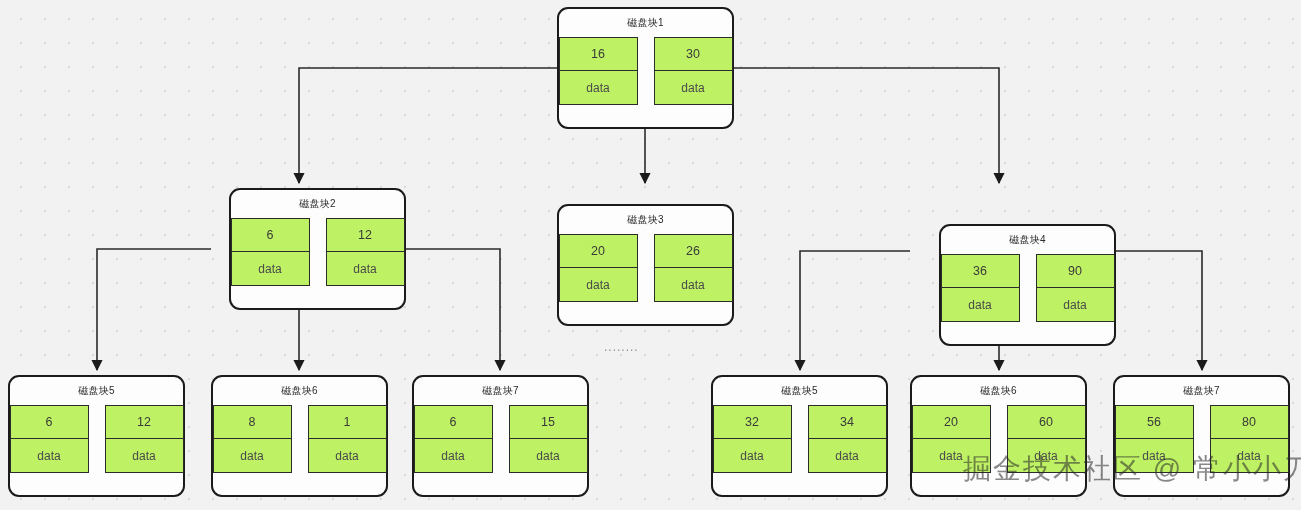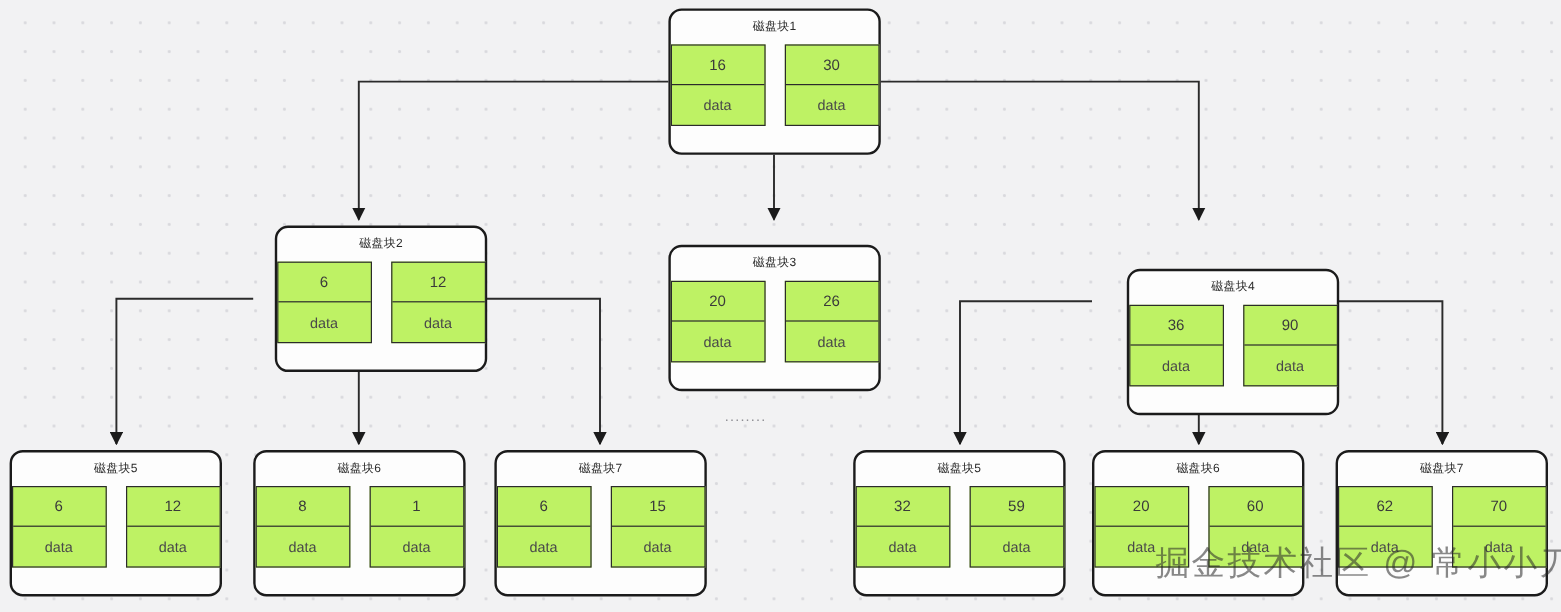--- a/index.html
+++ b/index.html
@@ -227,21 +227,21 @@
   </div>
 
   <div class="node" style="left:711px; top:375px; width:177px; height:122px;">
     <div class="node-title">磁盘块5</div>
     <div class="cells">
       <div class="cell">
         <div class="cell-key">32</div>
         <div class="cell-data">data</div>
       </div>
       <div class="cell">
-        <div class="cell-key">59</div>
+        <div class="cell-key">34</div>
         <div class="cell-data">data</div>
       </div>
     </div>
   </div>
 
   <div class="node" style="left:910px; top:375px; width:177px; height:122px;">
     <div class="node-title">磁盘块6</div>
     <div class="cells">
       <div class="cell">
         <div class="cell-key">20</div>
@@ -251,25 +251,25 @@
         <div class="cell-key">60</div>
         <div class="cell-data">data</div>
       </div>
     </div>
   </div>
 
   <div class="node" style="left:1113px; top:375px; width:177px; height:122px;">
     <div class="node-title">磁盘块7</div>
     <div class="cells">
       <div class="cell">
-        <div class="cell-key">62</div>
-        <div class="cell-data">data</div>
-      </div>
-      <div class="cell">
-        <div class="cell-key">70</div>
+        <div class="cell-key">56</div>
+        <div class="cell-data">data</div>
+      </div>
+      <div class="cell">
+        <div class="cell-key">80</div>
         <div class="cell-data">data</div>
       </div>
     </div>
   </div>
 
   <div class="ellipsis" style="left:604px; top:341px;">........</div>
 
   <div class="watermark" style="left:963px; top:455px;">掘金技术社区 @ 常小小刀</div>
 
 </div>

